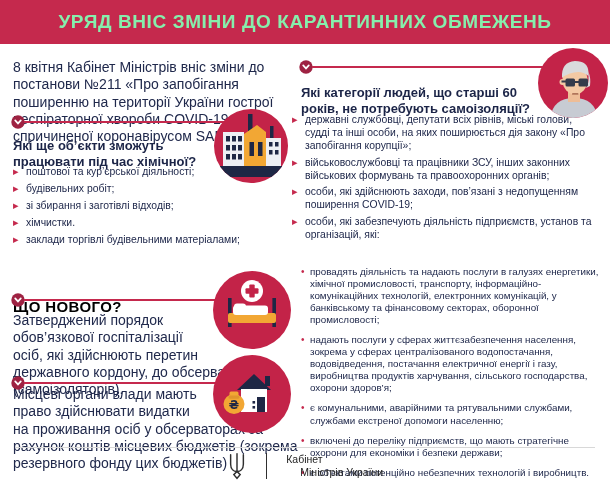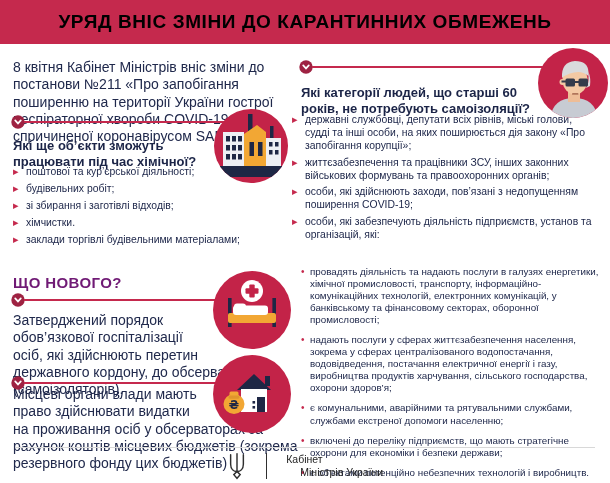--- a/index.html
+++ b/index.html
@@ -9,27 +9,27 @@
     position: relative; width: 610px; height: 483px;
     background: #ffffff; overflow: hidden; margin: 0 auto;
     color: #20294c;
   }
   
   .header {
     position: absolute; left: 0; top: 0; width: 610px; height: 44px;
     background: #c5294d; display: flex; align-items: center; justify-content: center;
   }
   .header h1 {
-    color: #000000; font-size: 19px; font-weight: bold;
+    color: #86efac; font-size: 19px; font-weight: bold;
     letter-spacing: 0.6px; white-space: nowrap;
   }
   
   .para { font-size: 14px; line-height: 1.24; color: #20294c; }
   .sec-title { font-weight: bold; font-size: 13px; line-height: 1.22; color: #1b2447; margin-top: 9px; }
-  .big-heading { font-weight: bold; font-size: 15px; letter-spacing: 0.4px; color: #701a75; }
+  .big-heading { font-weight: bold; font-size: 15px; letter-spacing: 0.4px; color: #000000; margin-top: 24px; }
   
   .connector { position: absolute; display: flex; align-items: center; height: 14px; }
   .connector .line { flex: 1; height: 2px; background: #c5294d; margin-left: -1px; }
   
   ul.blist { list-style: none; }
   ul.blist li {
     position: relative; padding-left: 13px; font-size: 10.4px;
     line-height: 1.24; margin-bottom: 4px; color: #20294c;
   }
   ul.blist li::before {
@@ -209,21 +209,21 @@
         <rect x="23.5" y="32.5" width="4.5" height="2"></rect>
       </g>
       <rect x="34" y="45" width="6.5" height="1.8" rx="0.9" fill="#b0755a"></rect>
     </g>
   </svg>
 
   <div class="sec-title abs" style="left:301px; top:76px; width:230px;">Які категорії людей, що старші 60 років, не потребують самоізоляції?</div>
 
   <ul class="blist abs" style="left:292px; top:114px; width:303px;">
     <li>державні службовці, депутати всіх рівнів, міські голови, судді та інші особи, на яких поширюється дія закону «Про запобігання корупції»;</li>
-    <li>життєзабезпечення та працівники ЗСУ, інших законних військових формувань та правоохоронних органів;</li>
+    <li>військовослужбовці та працівники ЗСУ, інших законних військових формувань та правоохоронних органів;</li>
     <li>особи, які здійснюють заходи, пов’язані з недопущенням поширення COVID-19;</li>
     <li>особи, які забезпечують діяльність підприємств, установ та організацій, які:</li>
   </ul>
 
   <ul class="sublist abs" style="left:301px; top:258px; width:303px;">
     <li>провадять діяльність та надають послуги в галузях енергетики, хімічної промисловості, транспорту, інформаційно-комунікаційних технологій, електронних комунікацій, у банківському та фінансовому секторах, оборонної промисловості;</li>
     <li>надають послуги у сферах життєзабезпечення населення, зокрема у сферах централізованого водопостачання, водовідведення, постачання електричної енергії і газу, виробництва продуктів харчування, сільського господарства, охорони здоров’я;</li>
     <li>є комунальними, аварійними та рятувальними службами, службами екстреної допомоги населенню;</li>
     <li>включені до переліку підприємств, що мають стратегічне охорони для економіки і безпеки держави;</li>
     <li>є об’єктами потенційно небезпечних технологій і виробництв.</li>

